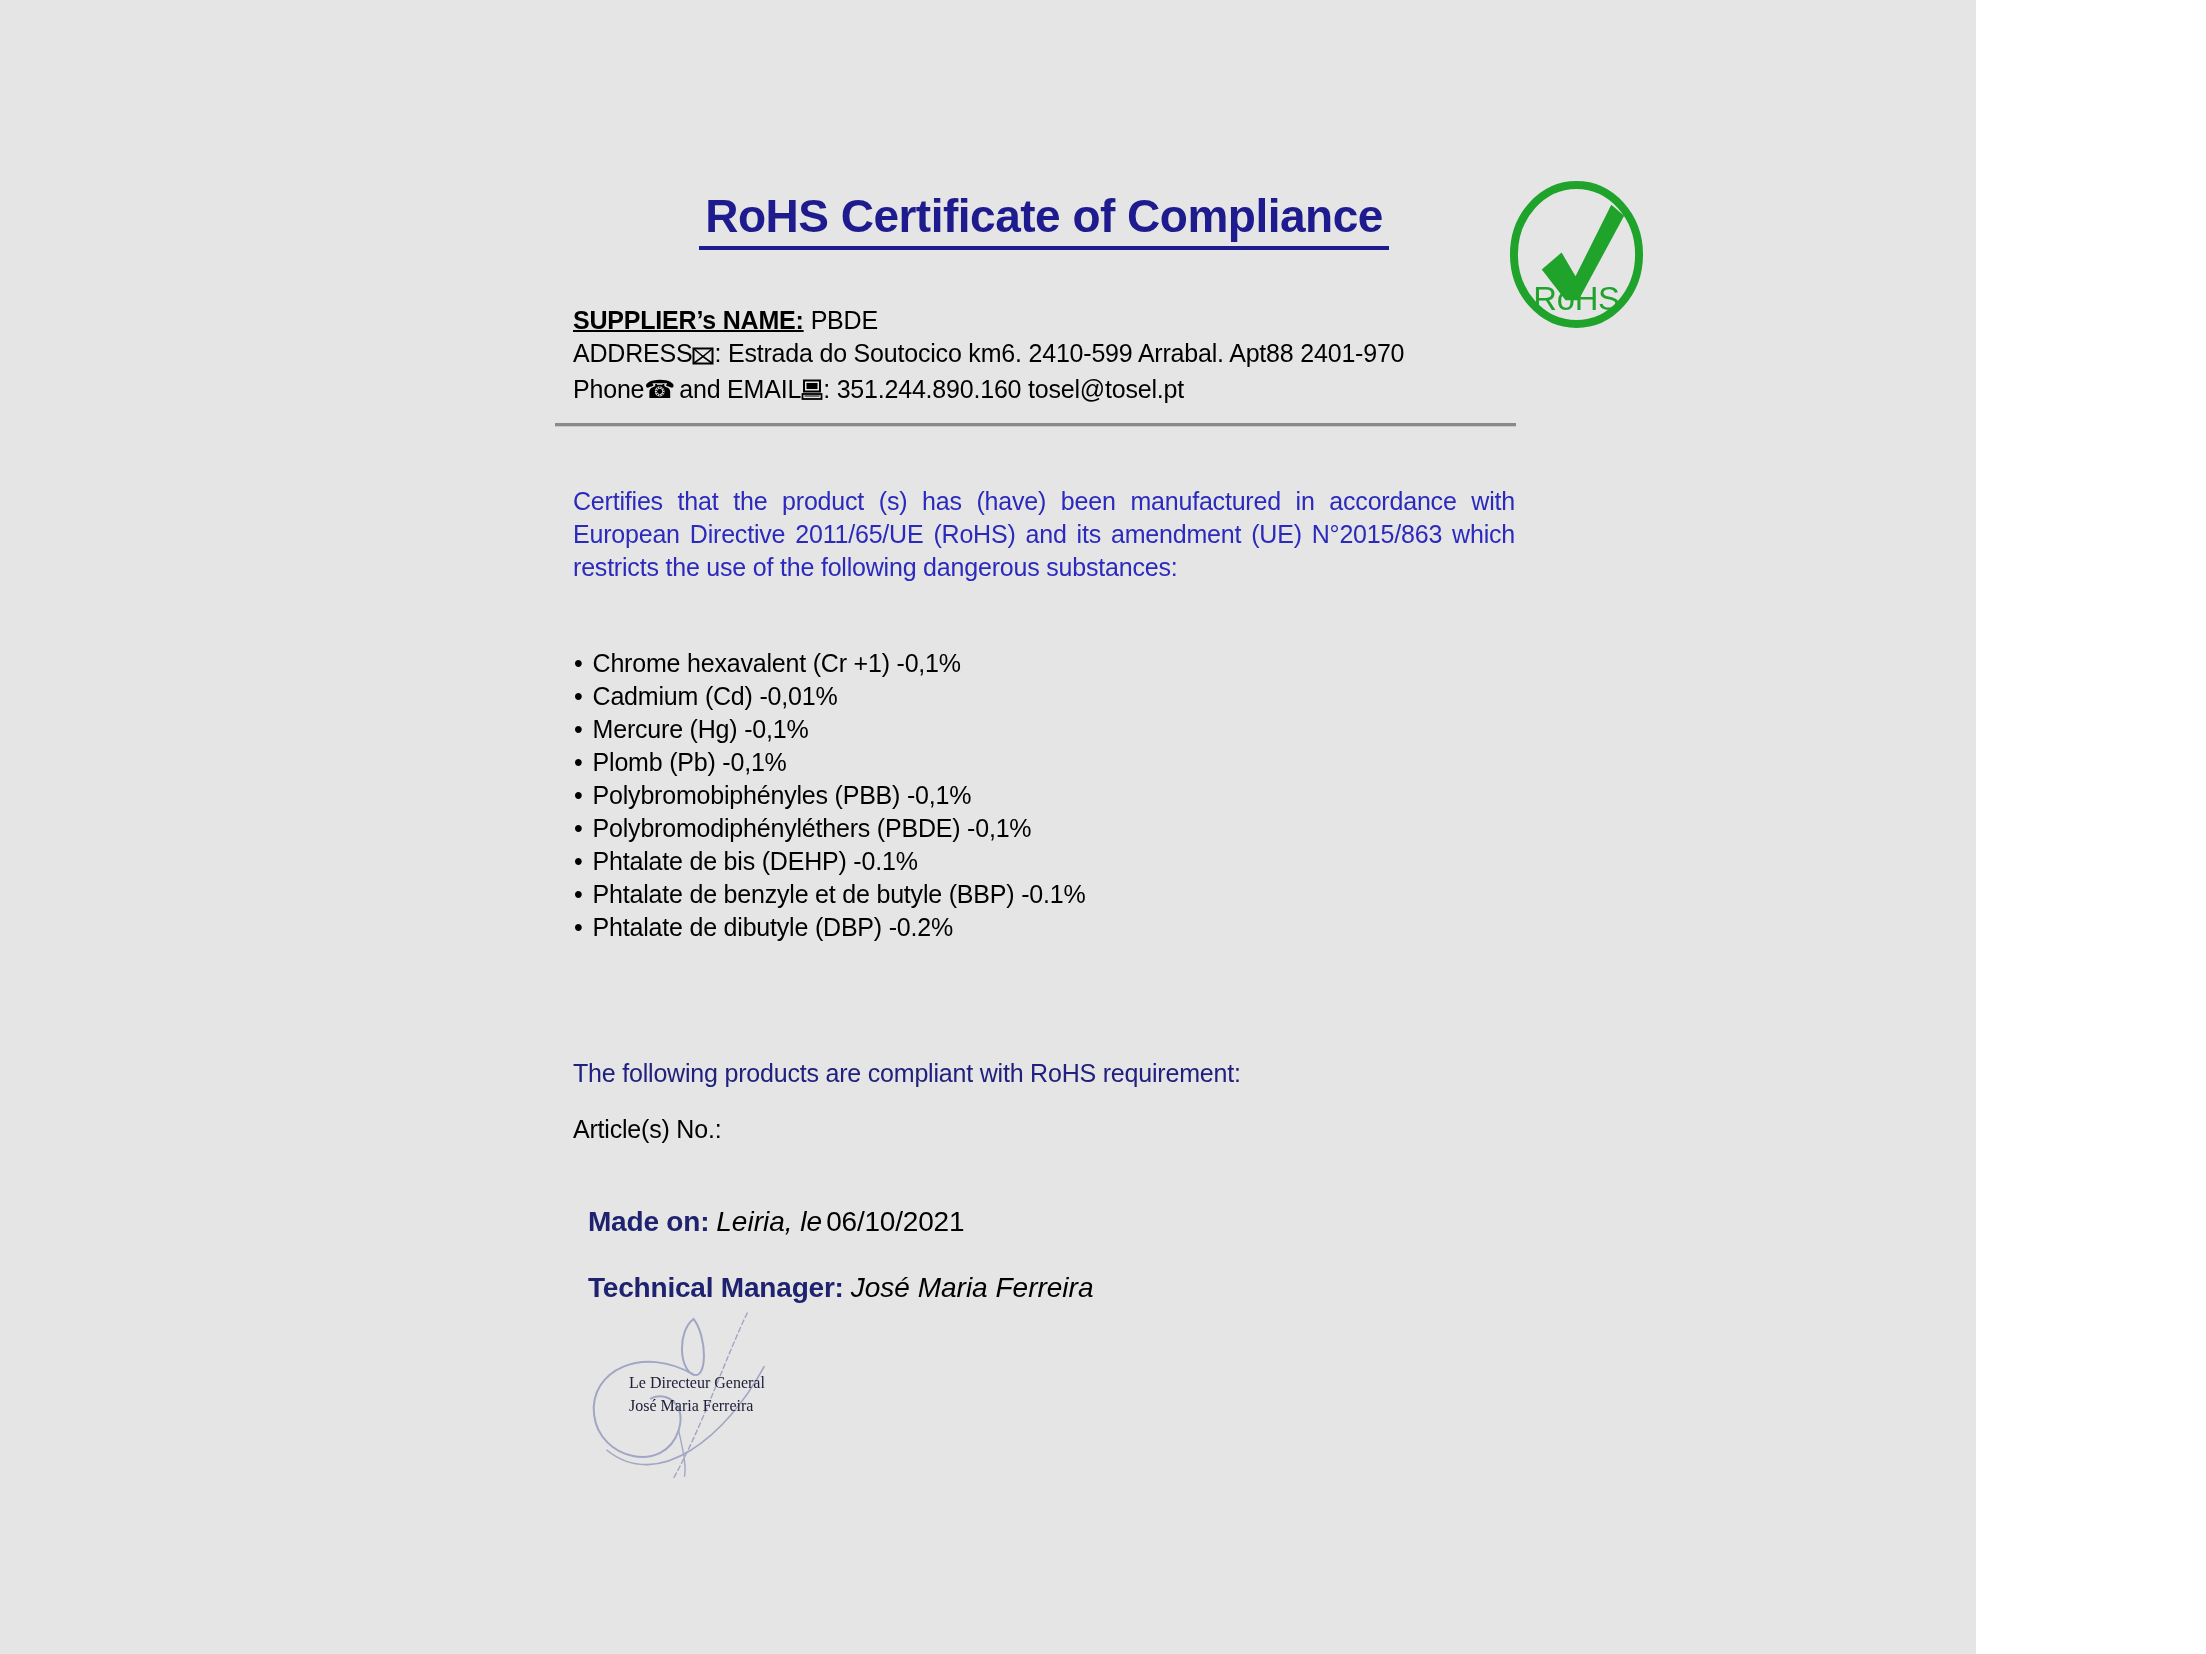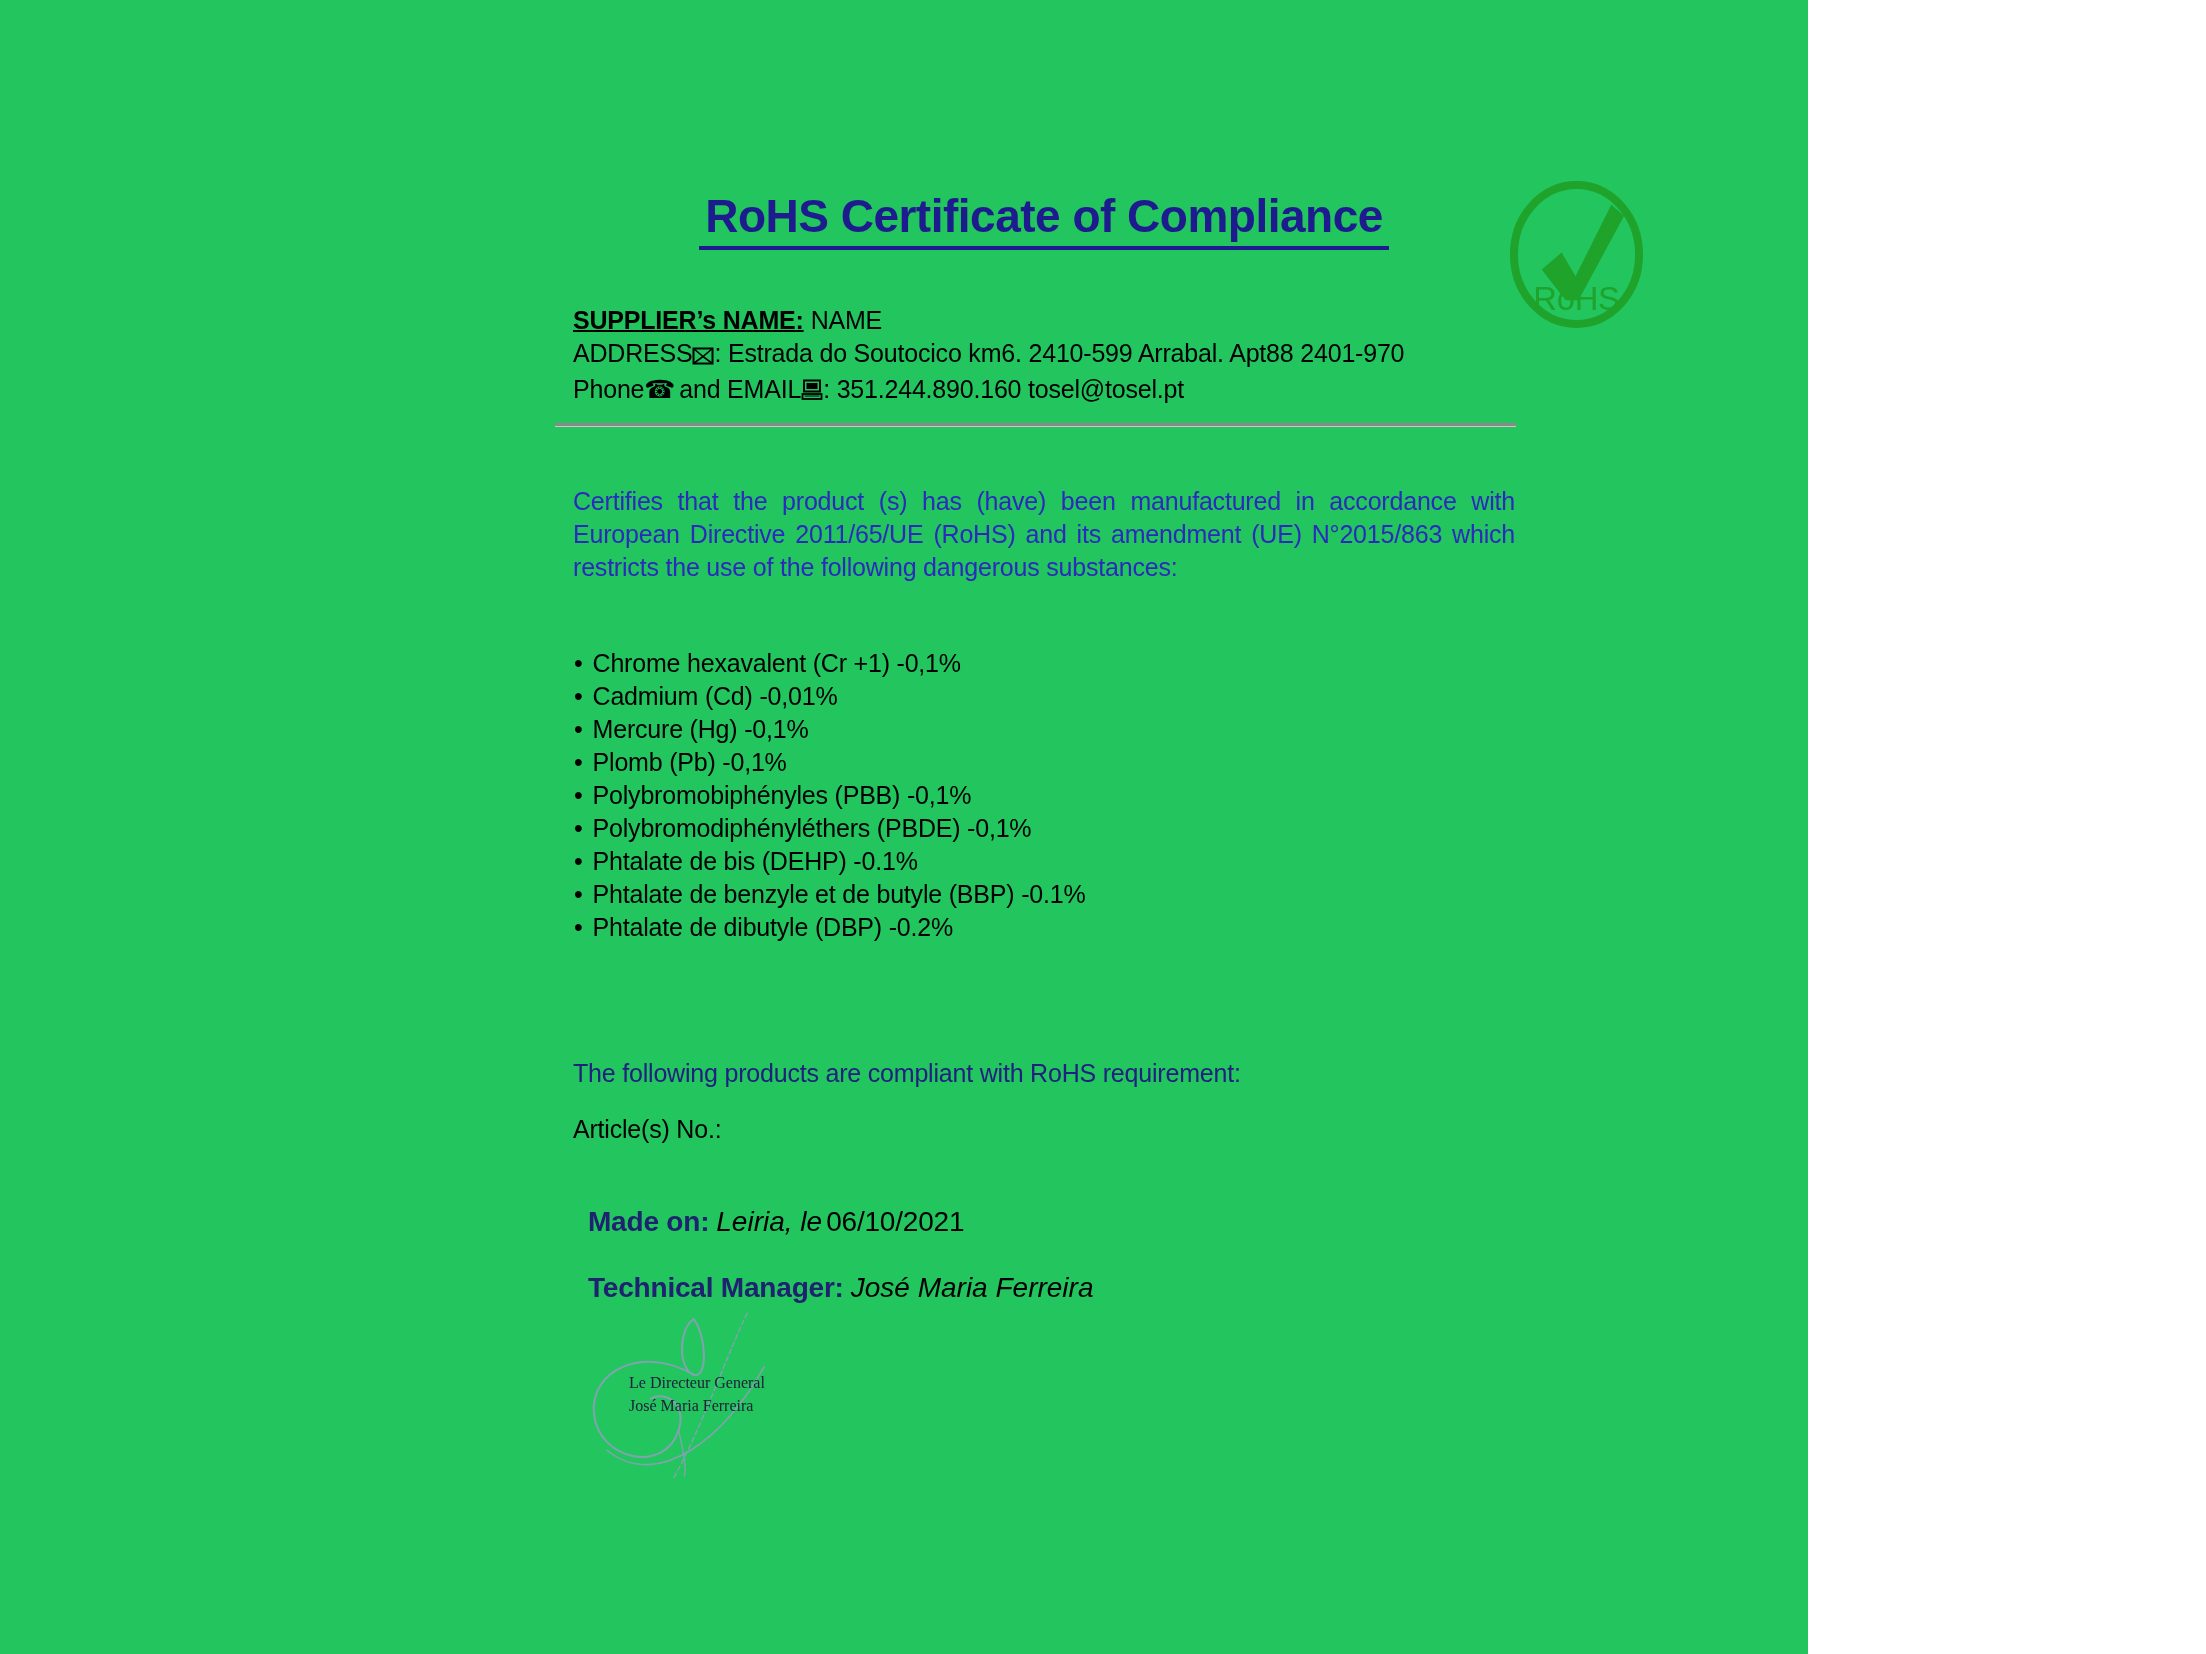--- a/index.html
+++ b/index.html
@@ -1,21 +1,21 @@
 <!DOCTYPE html>
 <html><head>
 <meta charset="utf-8">
 <style>
   * { margin:0; padding:0; box-sizing:border-box; }
   html,body { background:#ffffff; }
   .page {
     position:relative;
-    width:1808px;
+    width:1976px;
     height:1655px;
-    background:#22c55e;
+    background:#e5e5e5;
     font-family:"Liberation Sans","DejaVu Sans",sans-serif;
     color:#000;
     overflow:hidden;
     letter-spacing:-0.2px;
   }
   
   .title-row {
     position:absolute; left:573px; top:189px; width:942px;
     text-align:center;
   }
@@ -91,21 +91,21 @@
   <div class="rohs-logo">
     <svg width="141" height="151" viewBox="0 0 142 152">
       <ellipse cx="71" cy="76" rx="63" ry="70" fill="none" stroke="#1fa32b" stroke-width="8"></ellipse>
       <path d="M36 91 L56 74 L70 98 L106 26 L119 37 L73 122 L60 122 Z" fill="#1fa32b"></path>
       <text x="71" y="132" text-anchor="middle" font-family="Liberation Sans, DejaVu Sans, sans-serif" font-size="33" fill="#1fa32b">RoHS</text>
     </svg>
   </div>
 
   <div class="supplier">
     <div class="supplier-line">
-      <span class="lbl-underline">SUPPLIER’s NAME:</span><span class="gap-left">NAME</span>
+      <span class="lbl-underline">SUPPLIER’s NAME:</span><span class="gap-left">PBDE</span>
     </div>
     <div class="supplier-line">
       <span>ADDRESS</span><span class="mini-icon"><svg width="22" height="18" viewBox="0 0 22 18">
             <rect x="1.5" y="1.5" width="19" height="15" fill="none" stroke="#000" stroke-width="2"></rect>
             <path d="M1.5 1.5 L11 9.5 L20.5 1.5 M1.5 16.5 L11 9.5 L20.5 16.5" fill="none" stroke="#000" stroke-width="1.6"></path>
           </svg></span><span>: Estrada do Soutocico km6. 2410-599 Arrabal. Apt88 2401-970</span>
     </div>
     <div class="supplier-line">
       <span>Phone</span><span class="glyph">☎</span><span class="gap-left-sm">and EMAIL</span><span class="mini-icon"><svg width="22" height="22" viewBox="0 0 22 22">
             <rect x="3" y="1.5" width="16" height="11" fill="none" stroke="#000" stroke-width="2"></rect>

